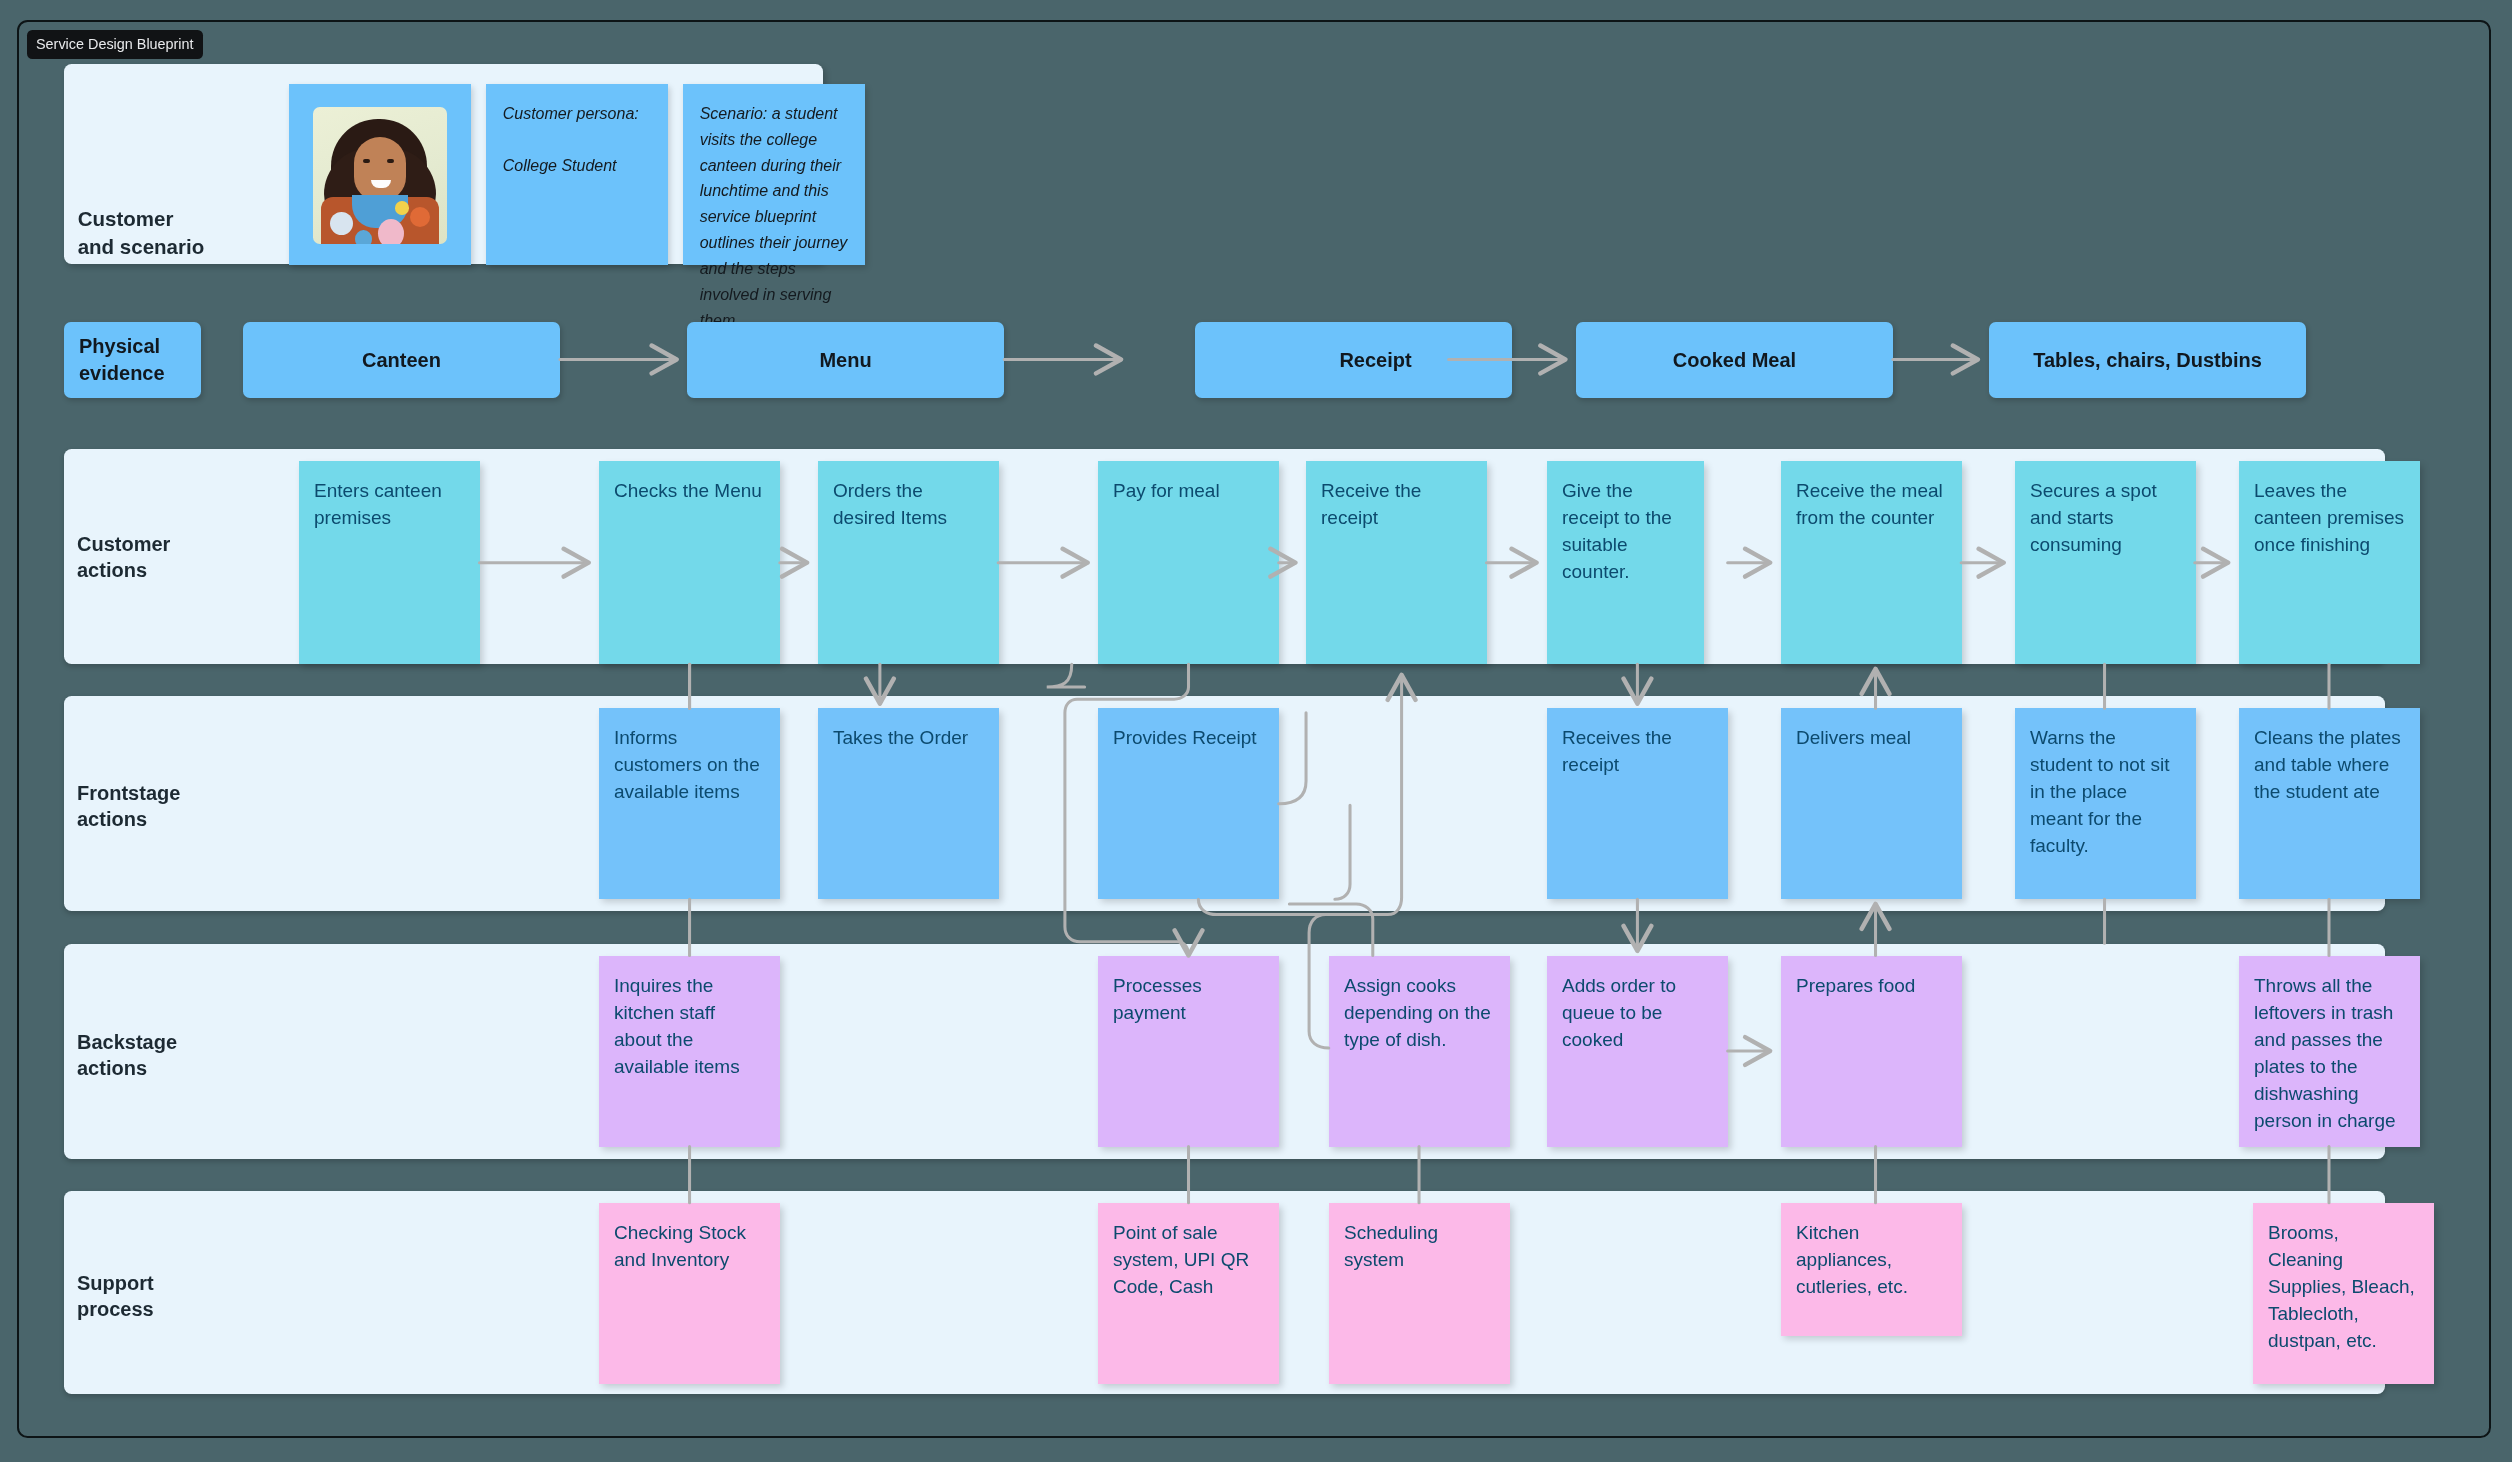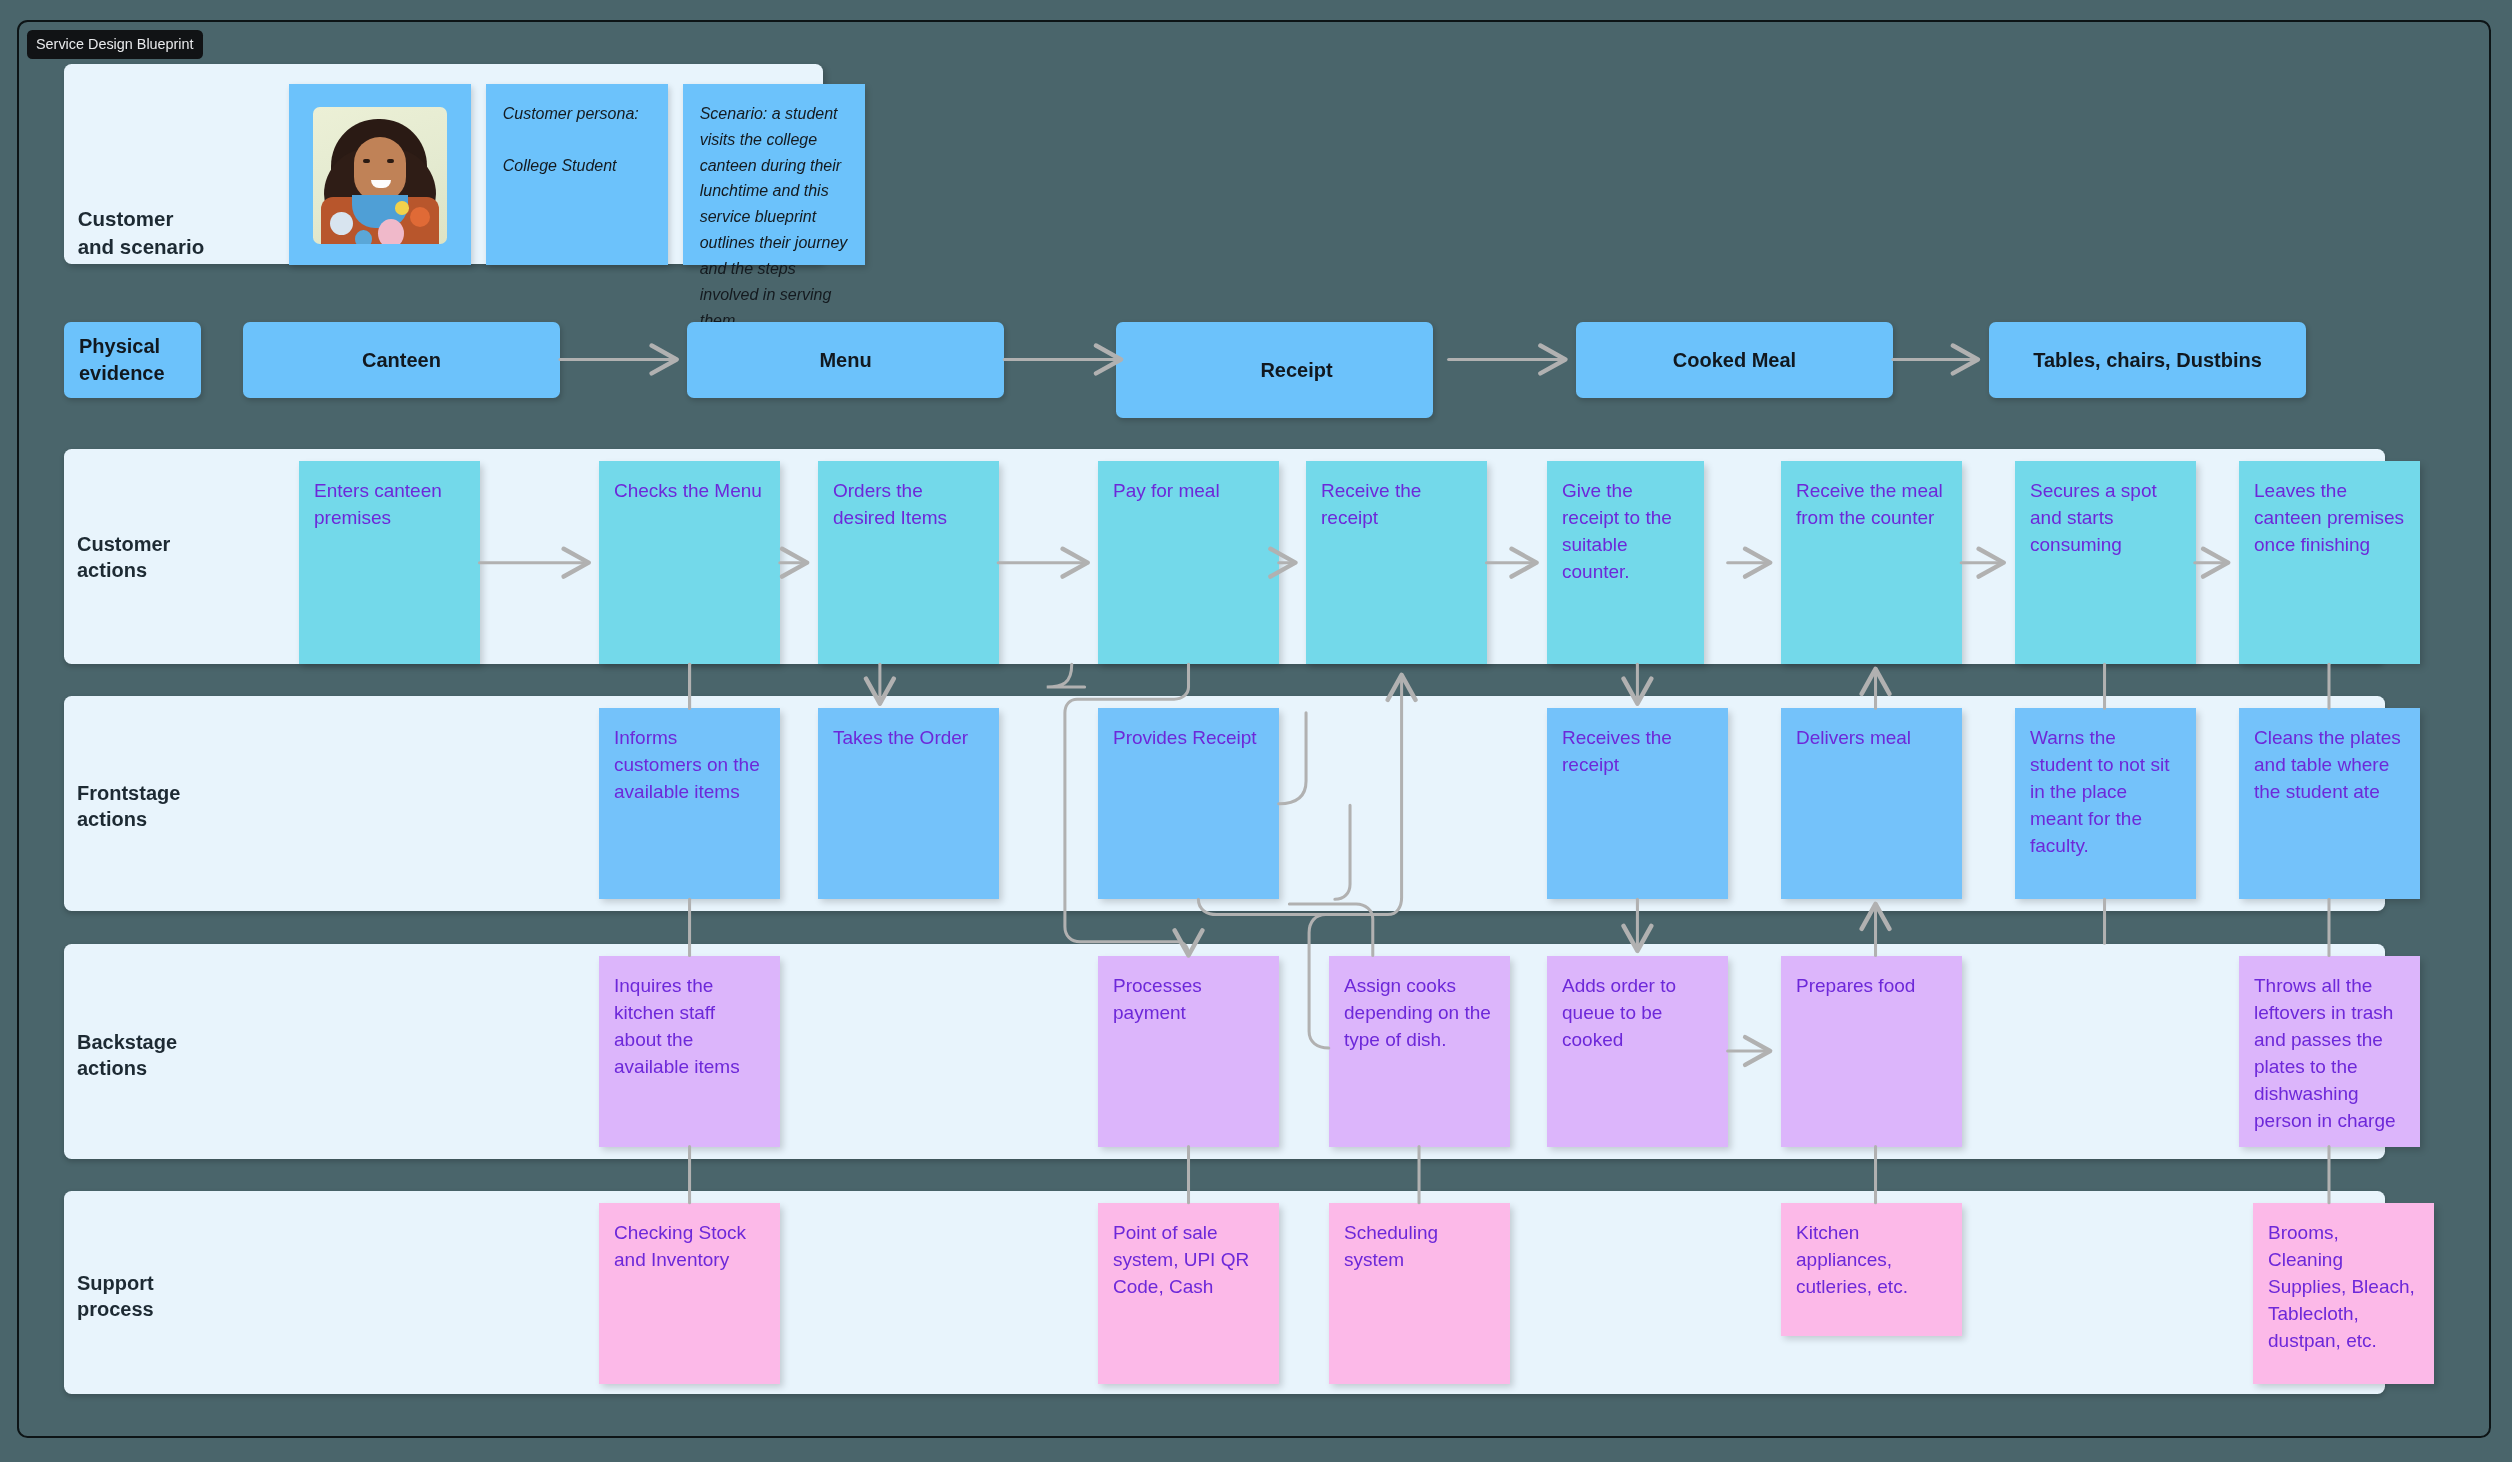--- a/index.html
+++ b/index.html
@@ -45,21 +45,21 @@
     color: #1d2a33;
     white-space: pre-line;
   }
 
   
   .note {
     position: absolute;
     padding: 16.7px 15px 12px 15px;
     font-size: 19px;
     line-height: 1.42;
-    color: #6d28d9;
+    color: #0c4a6e;
     box-shadow: 3px 3.8px 6.8px rgba(0,0,0,0.17);
     overflow: hidden;
   }
   .note.cyan   { background: #73d9ea; }
   .note.blue   { background: #74c2fa; }
   .note.purple { background: #dcb5fb; }
   .note.pink   { background: #fcb9e8; }
 
   
   .pe-box {
@@ -208,21 +208,21 @@
 
 College Student</div>
   </div>
 </div>
 
 <div id="pe-row">
     <div class="pe-box label-box" style="left: 64px; top: 322px; width: 137px; height: 76px;">Physical
 evidence</div>
     <div class="pe-box" style="left: 243px; top: 322px; width: 317px; height: 76px;">Canteen</div>
     <div class="pe-box" style="left: 687px; top: 322px; width: 317px; height: 76px;">Menu</div>
-    <div class="pe-box" style="left: 1116px; top: 322px; width: 317px; height: 96px; padding-left: 44px;">Receipt</div>
+    <div class="pe-box" style="left: 1195px; top: 322px; width: 317px; height: 76px; padding-left: 44px;">Receipt</div>
     <div class="pe-box" style="left: 1576px; top: 322px; width: 317px; height: 76px;">Cooked Meal</div>
     <div class="pe-box" style="left: 1989px; top: 322px; width: 317px; height: 76px;">Tables, chairs, Dustbins</div>
   </div>
 
 <div id="bands">
     <div class="band" style="left: 64px; top: 449px; width: 2321px; height: 215px;"></div>
     <div class="band-label" style="left: 77px; top: 531px;">Customer
 actions</div>
     <div class="note cyan" style="left: 299px; top: 461px; width: 181px; height: 203px;">Enters canteen premises</div>
     <div class="note cyan" style="left: 599px; top: 461px; width: 181px; height: 203px;">Checks the Menu</div>

